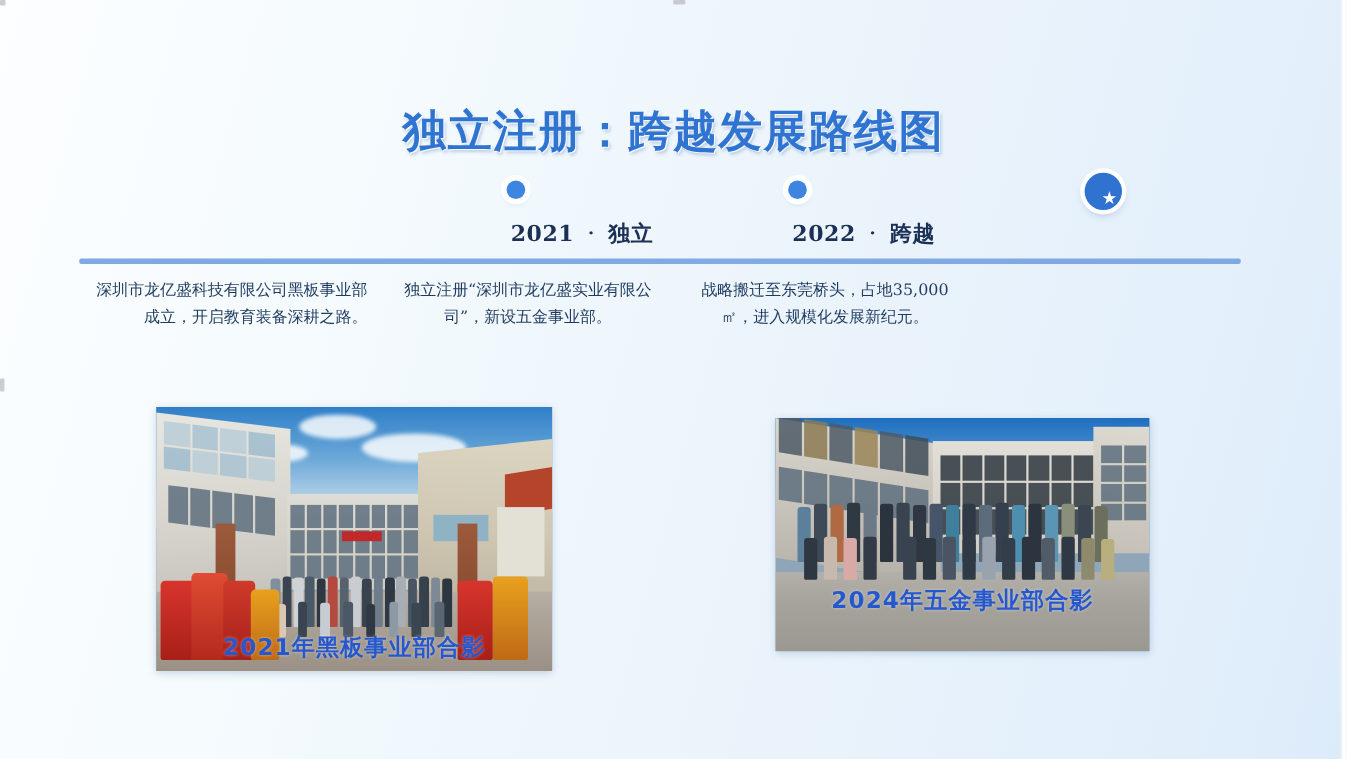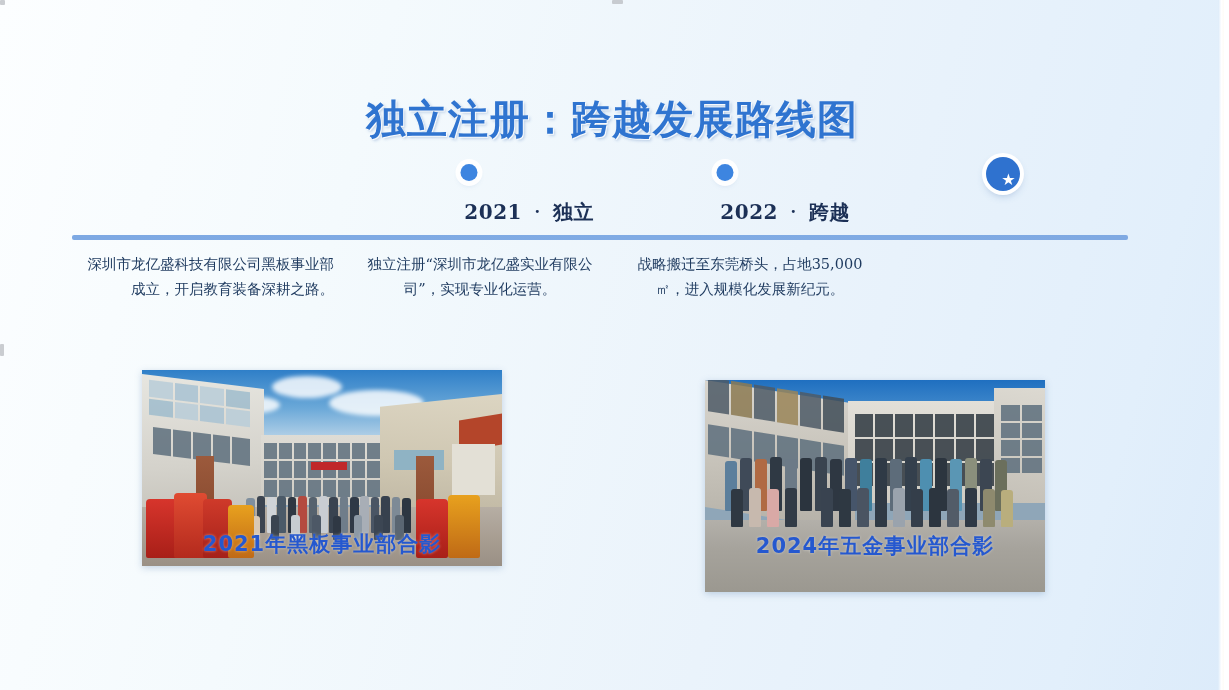--- a/index.html
+++ b/index.html
@@ -139,21 +139,21 @@
   .d2 { left: 552px; }
   .d3 { left: 824px; }
 
   
   .photo {
     position: absolute;
     overflow: hidden;
     box-shadow: 0 2px 7px rgba(70,110,160,.28);
     background: #8fa6b8;
   }
-  .photo-1 { left: 142px; top: 370px; width: 360px; height: 196px; }
+  .photo-1 { left: 142px; top: 370px; width: 360px; height: 240px; }
   .photo-2 { left: 705px; top: 380px; width: 340px; height: 212px; }
 
   .sky {
     position: absolute; left: 0; top: 0; width: 100%;
   }
   .sky-1 { height: 46%; background: linear-gradient(180deg, #2f7fc8 0%, #6aa8d8 42%, #b9d4e8 78%, #d6e4ec 100%); }
   .sky-2 { height: 33%; background: linear-gradient(180deg, #1f6fc0 0%, #4e93cf 55%, #93bcdd 100%); }
 
   .cloud {
     position: absolute;
@@ -238,21 +238,21 @@
         <div class="dot big">
           <span class="star-glyph">★</span>
         </div>
       </div>
     </div>
 
   </div>
 
   <div class="descs">
     <div class="desc d0">深圳市龙亿盛科技有限公司黑板事业部成立，开启教育装备深耕之路。</div>
-    <div class="desc d1">独立注册“深圳市龙亿盛实业有限公司”，实现专业化运营。</div>
+    <div class="desc d1">独立注册“深圳市龙亿盛实业有限公司”，新设五金事业部。</div>
     <div class="desc d2">战略搬迁至东莞桥头，占地35,000㎡，进入规模化发展新纪元。</div>
   </div>
 
   <div class="photo photo-1">
     <div class="sky sky-1"></div>
     <div class="cloud" style="left:36%;top:3%;width:70px;height:22px;"></div>
     <div class="cloud" style="left:52%;top:10%;width:95px;height:26px;"></div>
     <div class="cloud" style="left:25%;top:14%;width:48px;height:16px;"></div>
 
     <div class="bldg" style="left:0;top:2%;width:34%;height:70%;background:linear-gradient(170deg,#e7e6e0 0%,#d4d2cb 60%,#c2bfb7 100%);transform:skewY(7deg);transform-origin:left top;"></div>

